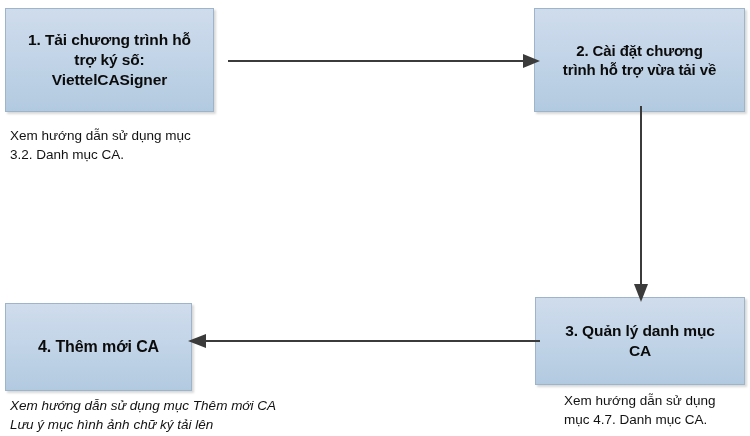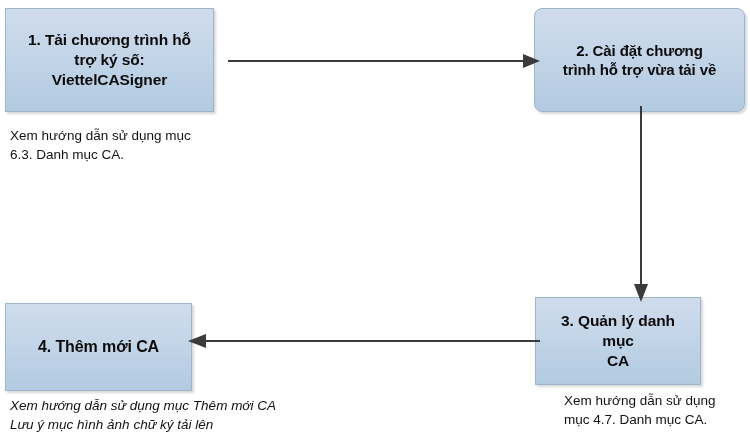--- a/index.html
+++ b/index.html
@@ -35,22 +35,22 @@
     font-size: 15.5px;
     line-height: 1.30;
     color: #0b0b0b;
     text-align: center;
     padding: 0 8px;
     white-space: pre-line;
     letter-spacing: -0.1px;
   }
 
   #node-1 { left: 5px;   top: 8px;   width: 209px; height: 104px; }
-  #node-2 { left: 534px; top: 8px;   width: 211px; height: 104px; border-radius: 8px; }
-  #node-3 { left: 535px; top: 297px; width: 166px; height: 88px;  }
+  #node-2 { left: 534px; top: 8px;   width: 211px; height: 104px; }
+  #node-3 { left: 535px; top: 297px; width: 210px; height: 88px;  }
   #node-4 { left: 5px;   top: 297px; width: 187px; height: 88px; margin-top: 6px;  }
 
   #node-2 .node-label { font-size: 15px; }
   #node-4 .node-label { font-size: 16px; }
 
   
   .caption {
     position: absolute;
     font-size: 13.5px;
     line-height: 1.40;
@@ -75,21 +75,21 @@
 <body>
 
 <div id="canvas">
 
   <div class="node" id="node-1">
     <span class="node-label">1. Tải chương trình hỗ
 trợ ký số:
 ViettelCASigner</span>
   </div>
   <div class="caption" id="caption-1">Xem hướng dẫn sử dụng mục
-6.3. Danh mục CA.</div>
+3.2. Danh mục CA.</div>
 
   <div class="node" id="node-2">
     <span class="node-label">2. Cài đặt chương
 trình hỗ trợ vừa tải về</span>
   </div>
 
   <div class="node" id="node-3">
     <span class="node-label">3. Quản lý danh mục
 CA</span>
   </div>

